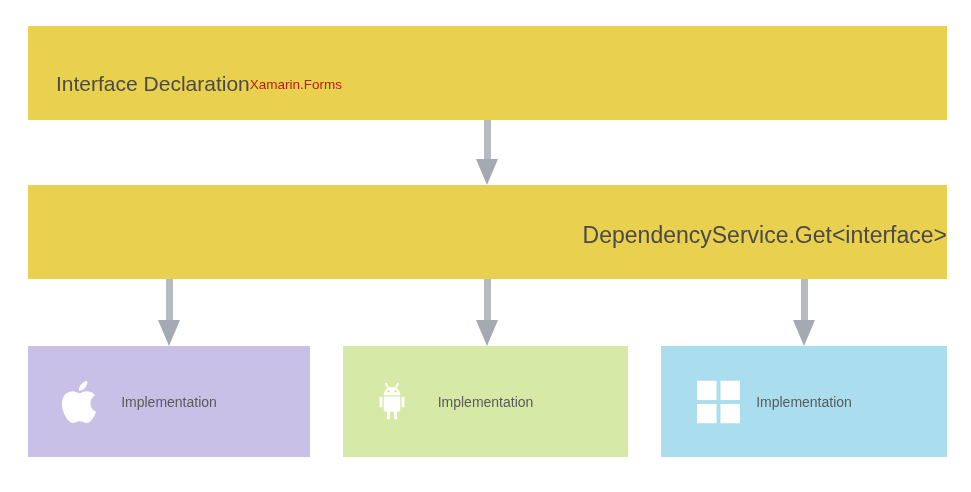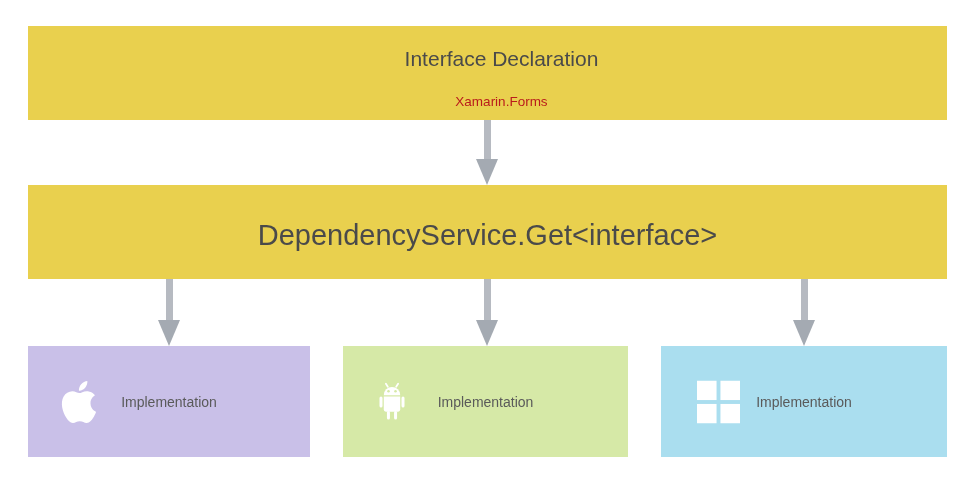--- a/index.html
+++ b/index.html
@@ -10,30 +10,30 @@
     background: #ffffff;
     font-family: "Liberation Sans", sans-serif;
     overflow: hidden;
   }
   .box { position: absolute; box-sizing: border-box; z-index: 2; }
 
   
   #top-box {
     left: 28px; top: 26px; width: 919px; height: 94px;
     background: #e9d04e;
-    display: flex; flex-direction: column; align-items: center; padding-left: 28px;
+    display: flex; flex-direction: row; align-items: center; padding-left: 28px;
   }
   #top-box .title   { margin-top: 21px; font-size: 21px; color: #4a4a4a; }
   #top-box .subtitle{ margin-top: 23px; font-size: 13.5px; color: #b91c1c; }
 
   #mid-box {
     left: 28px; top: 185px; width: 919px; height: 94px;
     background: #e9d04e;
-    display: flex; align-items: center; justify-content: center;
-    font-size: 29px; color: #4a4a4a;
+    display: flex; align-items: center; justify-content: flex-end;
+    font-size: 23px; color: #4a4a4a;
     padding-top: 6px;
   }
 
   
   .arrow {
     position: absolute; width: 22px; z-index: 1;
     display: flex; flex-direction: column; align-items: center;
   }
   .arrow .shaft { width: 7px; flex: 1 1 auto; background: #b6bac1; }
   .arrow .head {

